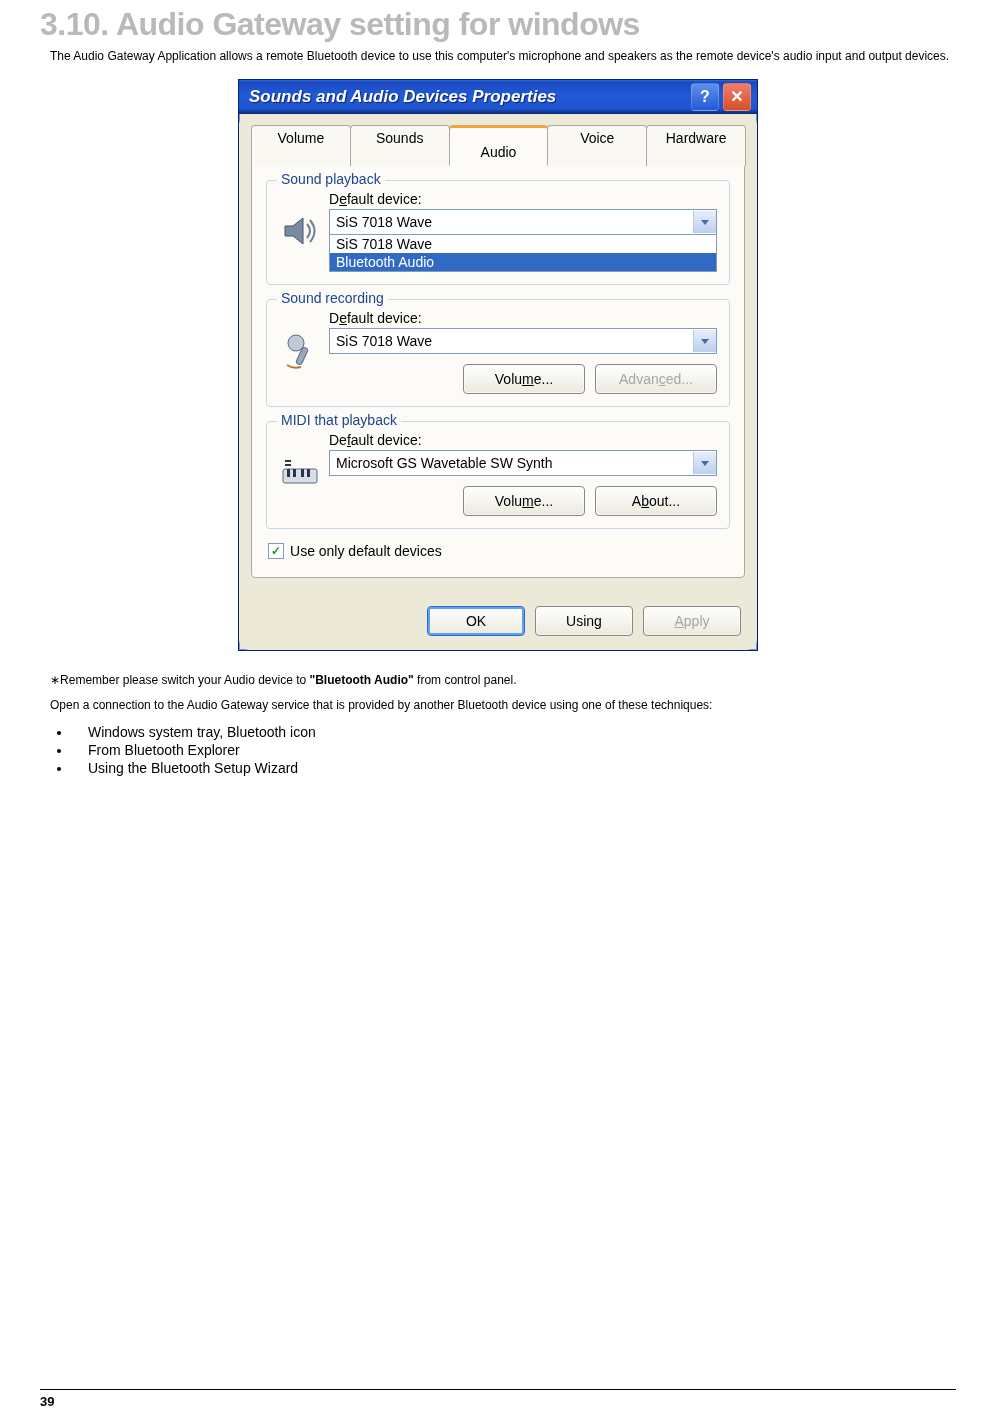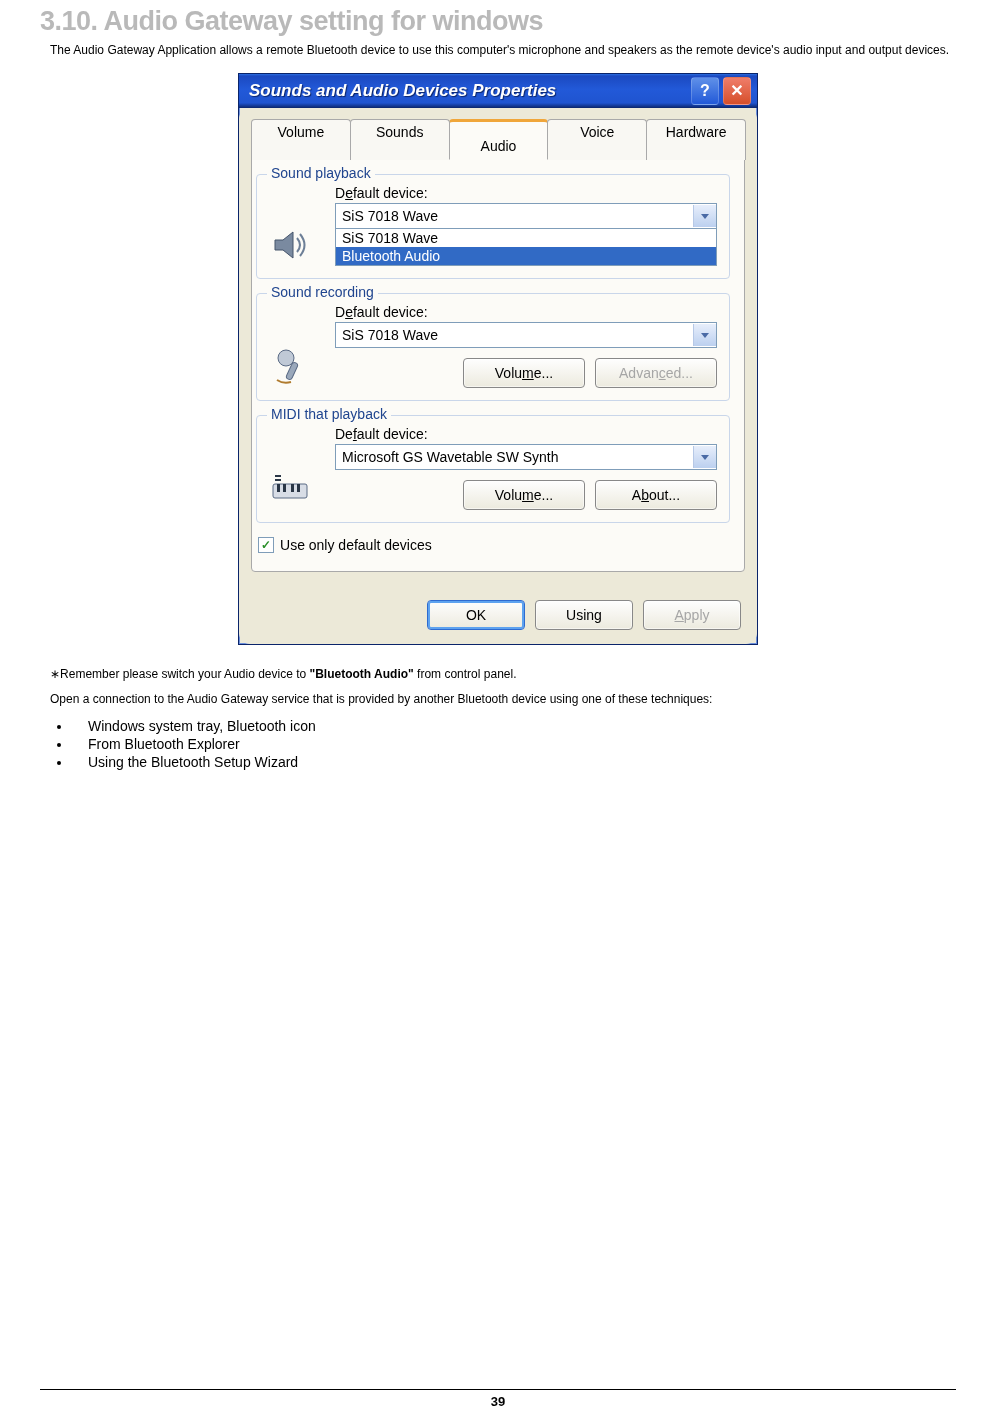--- a/index.html
+++ b/index.html
@@ -8,21 +8,21 @@
     font-family: Arial, Helvetica, sans-serif;
     background: #fff;
     color: #000;
     width: 996px;
     box-sizing: border-box;
   }
   h2.section-heading {
     font-family: "Trebuchet MS", Arial, sans-serif;
     color: #b9b9b9;
     font-weight: 800;
-    font-size: 27px;
+    font-size: 32px;
     margin: 0 0 6px 0;
     letter-spacing: -0.5px;
   }
   p { font-size: 12px; line-height: 1.3; margin: 4px 0 10px 10px; }
   ul.bullets { margin: 8px 0 0 8px; padding-left: 24px; }
   ul.bullets li { font-size: 14px; margin: 2px 0; padding-left: 16px; }
   b { font-weight: bold; }
 
   
   .dlg-wrap { display: flex; justify-content: center; margin: 14px 0 22px 0; }
@@ -81,36 +81,36 @@
     z-index: 2;
     border-top: 3px solid #f0a63a;
     padding-top: 16px;
   }
 
   .tabpanel {
     border: 1px solid #a9a9a9;
     background: #fcfbf7;
     border-radius: 0 0 4px 4px;
     margin: 0 8px;
-    padding: 14px 14px 14px 4px;
+    padding: 14px 14px 14px 14px;
   }
 
   .group {
     border: 1px solid #c9d6ea;
     border-radius: 4px;
     padding: 10px 12px 12px 12px;
     margin-bottom: 14px;
     position: relative;
   }
   .group-title {
     position: absolute; top: -10px; left: 10px;
     background: #fcfbf7; padding: 0 4px;
     color: #20458f; font-size: 14px;
   }
-  .group-row { display: flex; align-items: flex-end; gap: 24px; }
+  .group-row { display: flex; align-items: center; gap: 8px; }
   .group-icon { width: 42px; height: 42px; flex:0 0 42px; }
   .group-controls { flex: 1; }
   .lbl { font-size: 14px; margin-bottom: 2px; text-decoration: underline; text-decoration-color: transparent; }
   .lbl .ul { text-decoration: underline; }
 
   .combo {
     display:flex; align-items:center; justify-content:space-between;
     border: 1px solid #7f9db9; background:#fff;
     height: 24px; padding: 0 0 0 6px; font-size: 14px;
   }
@@ -151,21 +151,21 @@
     display:flex; justify-content:flex-end; gap:10px;
     padding: 28px 12px 4px 12px;
   }
   .dlg-footer .xp-btn { min-width: 96px; }
   .xp-btn.default { box-shadow: inset 0 0 0 2px #5da2ef, inset 0 0 0 1px #fff8; border-color:#2e6bd0; }
 
   .page-footer {
     position: fixed;
     left: 40px; right: 40px; bottom: 16px;
     border-top: 1.5px solid #000;
-    text-align: center; padding-top: 2px;
+    text-align: left; padding-top: 2px;
     font-family: Arial, sans-serif;
   }
   .page-number { font-weight: 800; font-size: 13px; font-family: "Trebuchet MS", Arial, sans-serif; }
 </style>
 </head>
 <body>
 
 <h2 class="section-heading">3.10. Audio Gateway setting for windows</h2>
 
 <p>The Audio Gateway Application allows a remote Bluetooth device to use this computer's microphone and speakers as the remote device's audio input and output devices.</p>

